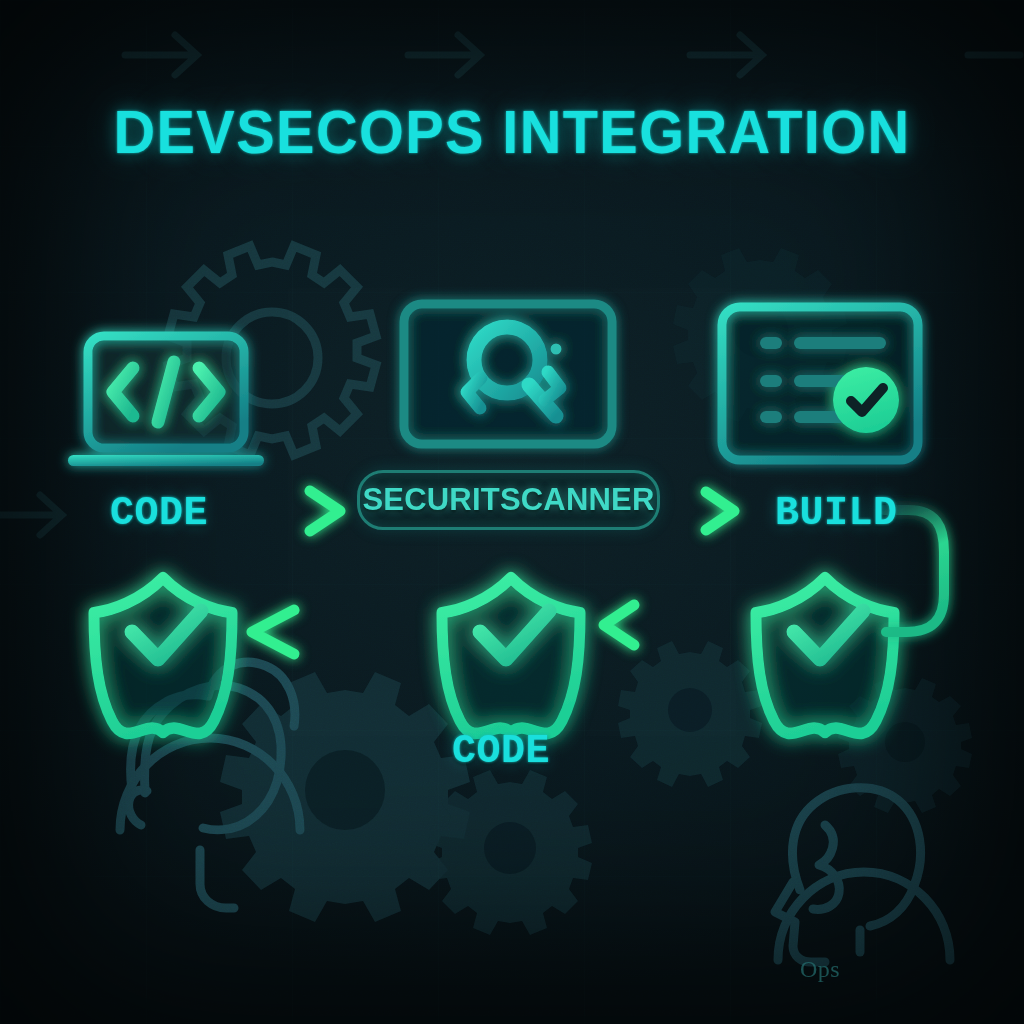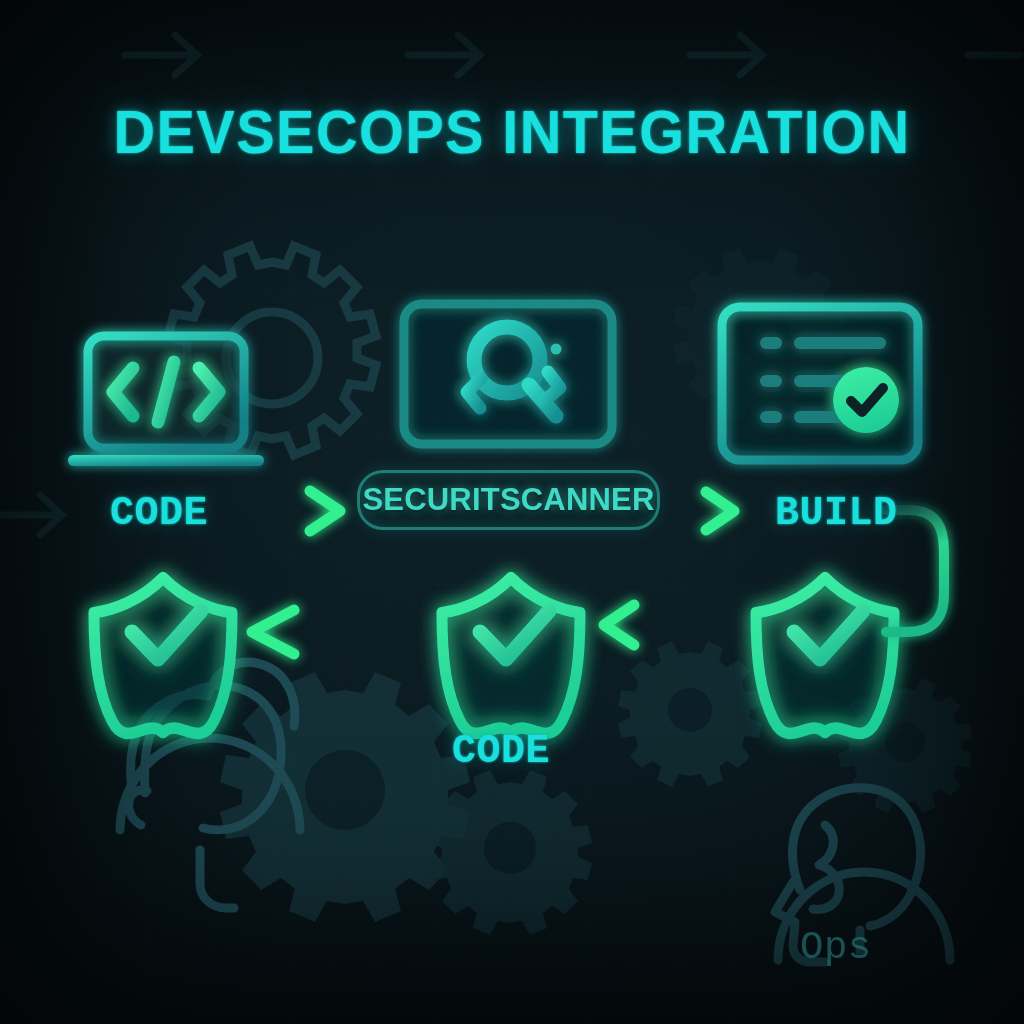--- a/index.html
+++ b/index.html
@@ -83,24 +83,24 @@
     letter-spacing: .2px;
     color: #3fd9c6;
     font-family: "Liberation Sans Narrow", "Liberation Sans", sans-serif;
     text-shadow: 0 0 8px rgba(60,215,195,.55), 0 2px 3px rgba(0,0,0,.7);
     white-space: nowrap;
   }
 
   
   #ops-watermark {
     position: absolute;
-    left: 800px; top: 926px;
-    font-size: 39px;
+    left: 800px; top: 956px;
+    font-size: 24px;
     color: rgba(40,125,125,.62);
-    font-family: Liberation Mono, monospace;
+    font-family: Liberation Serif, serif;
     letter-spacing: .5px;
   }
 </style>
 </head>
 <body>
 
 <div id="stage">
 
   <svg class="bg-layer" width="1024" height="1024" viewBox="0 0 1024 1024">
     <defs>

